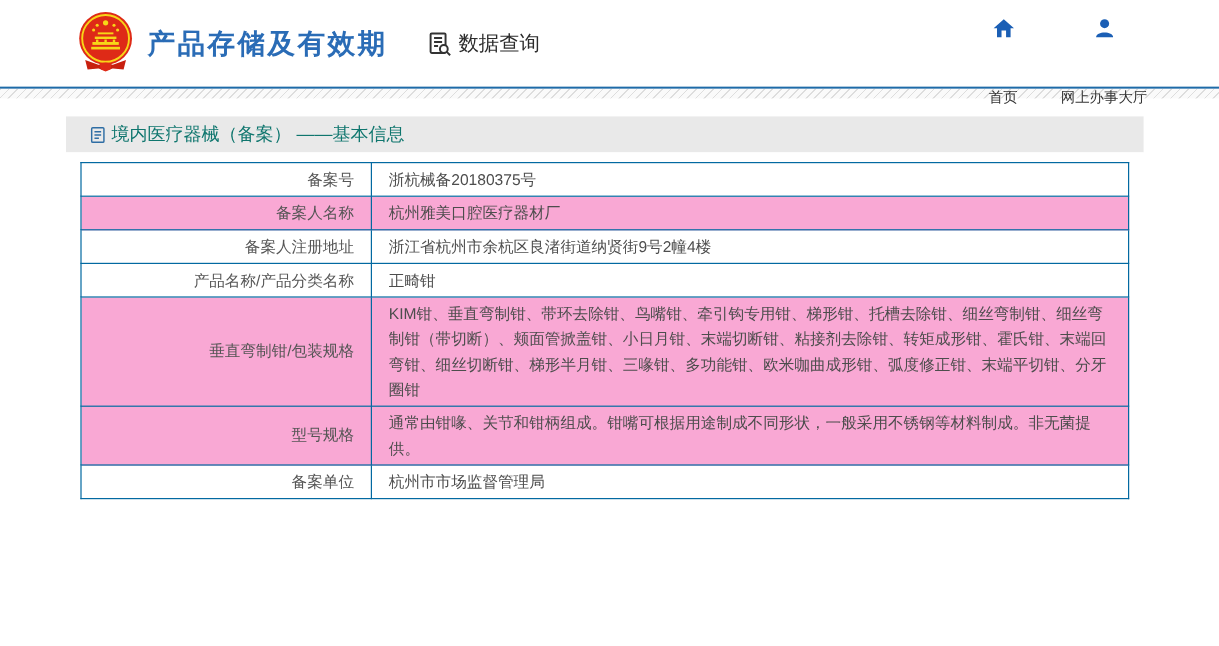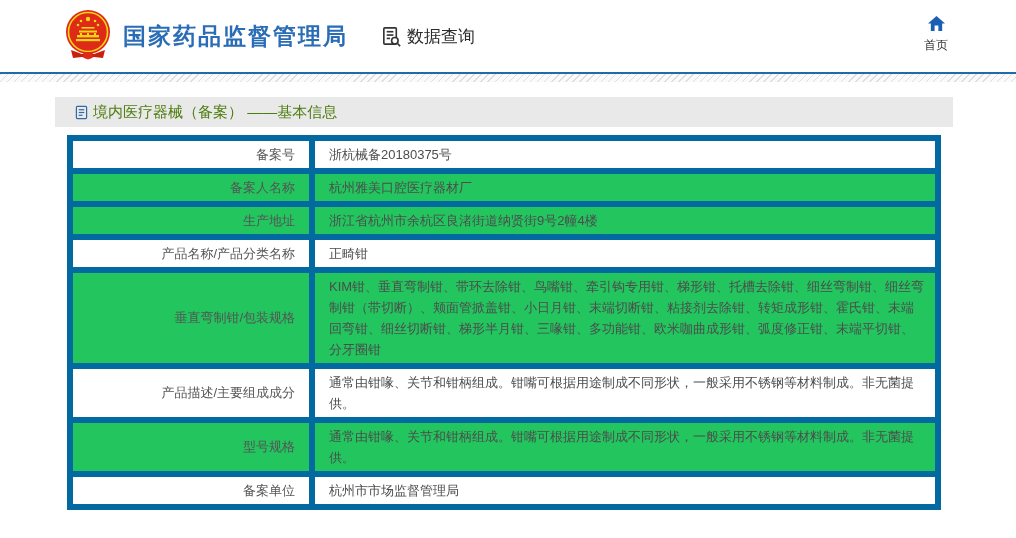--- a/index.html
+++ b/index.html
@@ -31,21 +31,21 @@
   }
   .menu-item .menu-icon { margin-right: 4px; display: inline-flex; }
 
   .header-nav {
     position: absolute;
     right: 60px; top: 14px;
     display: flex; gap: 28px;
   }
   .nav-item {
     display: flex; flex-direction: column; align-items: center;
-    cursor: pointer; min-width: 40px;
+    cursor: pointer; min-width: 40px; gap: 36px;
   }
   .nav-item .nav-icon { height: 18px; display: flex; align-items: flex-end; }
   .nav-item .nav-label { font-size: 12px; color: #333333; margin-top: 5px; white-space: nowrap; }
 
   .header-rule { height: 2px; background: #1e6ba8; }
   .hatch-band {
     height: 8px;
     background-image: repeating-linear-gradient(135deg, rgba(120,120,120,0.22) 0px, rgba(120,120,120,0.22) 1px, transparent 1px, transparent 5px);
     background-color: #fafafa;
   }
@@ -55,51 +55,51 @@
     width: 898px;
     margin: 15px 0 0 55px;
     background: #ffffff;
   }
   .card-title-bar {
     height: 30px;
     background: #e9e9e9;
     display: flex; align-items: center;
     padding-left: 20px;
   }
-  .card-title { color: #4d7c0f; font-size: 15px; display: flex; align-items: center; }
+  .card-title { color: #0f766e; font-size: 15px; display: flex; align-items: center; }
   .doc-icon { display: inline-flex; margin-right: 5px; }
 
   .card-body { padding: 8px 12px 6px 12px; background: #ffffff; }
 
   table.info-table {
     width: 100%;
     border-collapse: collapse;
     table-layout: fixed;
     font-size: 13px;
   }
   .info-table td {
-    border: 6px solid #0369a1;
+    border: 1px solid #0369a1;
     height: 26px;
     line-height: 20px;
     vertical-align: middle;
   }
   .info-table .label-cell {
     width: 242px;
     text-align: right;
     padding: 3px 14px 3px 6px;
     color: #555555;
     white-space: nowrap;
   }
   .info-table .value-cell {
     padding: 3px 10px 3px 14px;
     color: #4d4d4d;
     line-height: 21px;
     word-break: break-all;
   }
-  .info-table tr.alt td { background: #22c55e; }
+  .info-table tr.alt td { background: #f9a8d4; }
 </style>
 </head>
 <body>
 
 <div class="header">
   <div class="brand">
     <span class="emblem">
       <svg viewBox="0 0 50 56" width="50" height="56">
         <circle cx="25" cy="24" r="22" fill="#de2a17"></circle>
         <circle cx="25" cy="24" r="19.5" fill="none" stroke="#f7d617" stroke-width="1.6"></circle>
@@ -115,21 +115,21 @@
           <rect x="13" y="31" width="24" height="2.2"></rect>
           <rect x="17" y="25" width="2" height="2.2"></rect>
           <rect x="24" y="25" width="2" height="2.2"></rect>
           <rect x="31" y="25" width="2" height="2.2"></rect>
         </g>
         <path d="M8 42 L19 46 L25 45 L31 46 L42 42 L40 50 L31 49 L25 51 L19 49 L10 50 Z" fill="#c8200f"></path>
         <path d="M20 45 L25 44 L30 45 L29 50 L25 51.5 L21 50 Z" fill="#de2a17"></path>
       </svg>
     </span>
     <span class="brand-text">
-      <span class="brand-cn">国家药品监督管理局</span>
+      <span class="brand-cn">产品存储及有效期</span>
     </span>
   </div>
 
   <div class="menu-item">
     <span class="menu-icon">
       <svg viewBox="0 0 24 24" width="23" height="23" fill="none" stroke="#333333" stroke-width="1.7">
         <rect x="4" y="3" width="13" height="17" rx="1"></rect>
         <line x1="7" y1="7" x2="14" y2="7"></line>
         <line x1="7" y1="10.5" x2="14" y2="10.5"></line>
         <line x1="7" y1="14" x2="10.5" y2="14"></line>
@@ -141,20 +141,29 @@
   </div>
 
   <div class="header-nav">
     <div class="nav-item">
       <span class="nav-icon">
         <svg viewBox="0 0 20 18" width="19" height="17">
           <path d="M10 1 L19 9 H16 V17 H12 V11 H8 V17 H4 V9 H1 Z" fill="#1b5fb5"></path>
         </svg>
       </span>
       <span class="nav-label">首页</span>
+    </div>
+    <div class="nav-item">
+      <span class="nav-icon">
+        <svg viewBox="0 0 20 18" width="19" height="17">
+          <circle cx="10" cy="5" r="4" fill="#1b5fb5"></circle>
+          <path d="M2.5 17 C2.5 11.5 17.5 11.5 17.5 17 Z" fill="#1b5fb5"></path>
+        </svg>
+      </span>
+      <span class="nav-label">网上办事大厅</span>
     </div>
   </div>
 </div>
 
 <div class="header-rule"></div>
 <div class="hatch-band"></div>
 
 <div class="card">
   <div class="card-title-bar">
     <span class="card-title">
@@ -174,36 +183,32 @@
     <table class="info-table">
       <tbody>
           <tr>
             <td class="label-cell">备案号</td>
             <td class="value-cell">浙杭械备20180375号</td>
           </tr>
           <tr class="alt">
             <td class="label-cell">备案人名称</td>
             <td class="value-cell">杭州雅美口腔医疗器材厂</td>
           </tr>
-          <tr class="alt">
-            <td class="label-cell">生产地址</td>
+          <tr>
+            <td class="label-cell">备案人注册地址</td>
             <td class="value-cell">浙江省杭州市余杭区良渚街道纳贤街9号2幢4楼</td>
           </tr>
           <tr>
             <td class="label-cell">产品名称/产品分类名称</td>
             <td class="value-cell">正畸钳</td>
           </tr>
           <tr class="alt">
             <td class="label-cell">垂直弯制钳/包装规格</td>
             <td class="value-cell">KIM钳、垂直弯制钳、带环去除钳、鸟嘴钳、牵引钩专用钳、梯形钳、托槽去除钳、细丝弯制钳、细丝弯制钳（带切断）、颊面管掀盖钳、小日月钳、末端切断钳、粘接剂去除钳、转矩成形钳、霍氏钳、末端回弯钳、细丝切断钳、梯形半月钳、三喙钳、多功能钳、欧米咖曲成形钳、弧度修正钳、末端平切钳、分牙圈钳</td>
           </tr>
-          <tr>
-            <td class="label-cell">产品描述/主要组成成分</td>
-            <td class="value-cell">通常由钳喙、关节和钳柄组成。钳嘴可根据用途制成不同形状，一般采用不锈钢等材料制成。非无菌提供。</td>
-          </tr>
           <tr class="alt">
             <td class="label-cell">型号规格</td>
             <td class="value-cell">通常由钳喙、关节和钳柄组成。钳嘴可根据用途制成不同形状，一般采用不锈钢等材料制成。非无菌提供。</td>
           </tr>
           <tr>
             <td class="label-cell">备案单位</td>
             <td class="value-cell">杭州市市场监督管理局</td>
           </tr>
         </tbody>
     </table>

